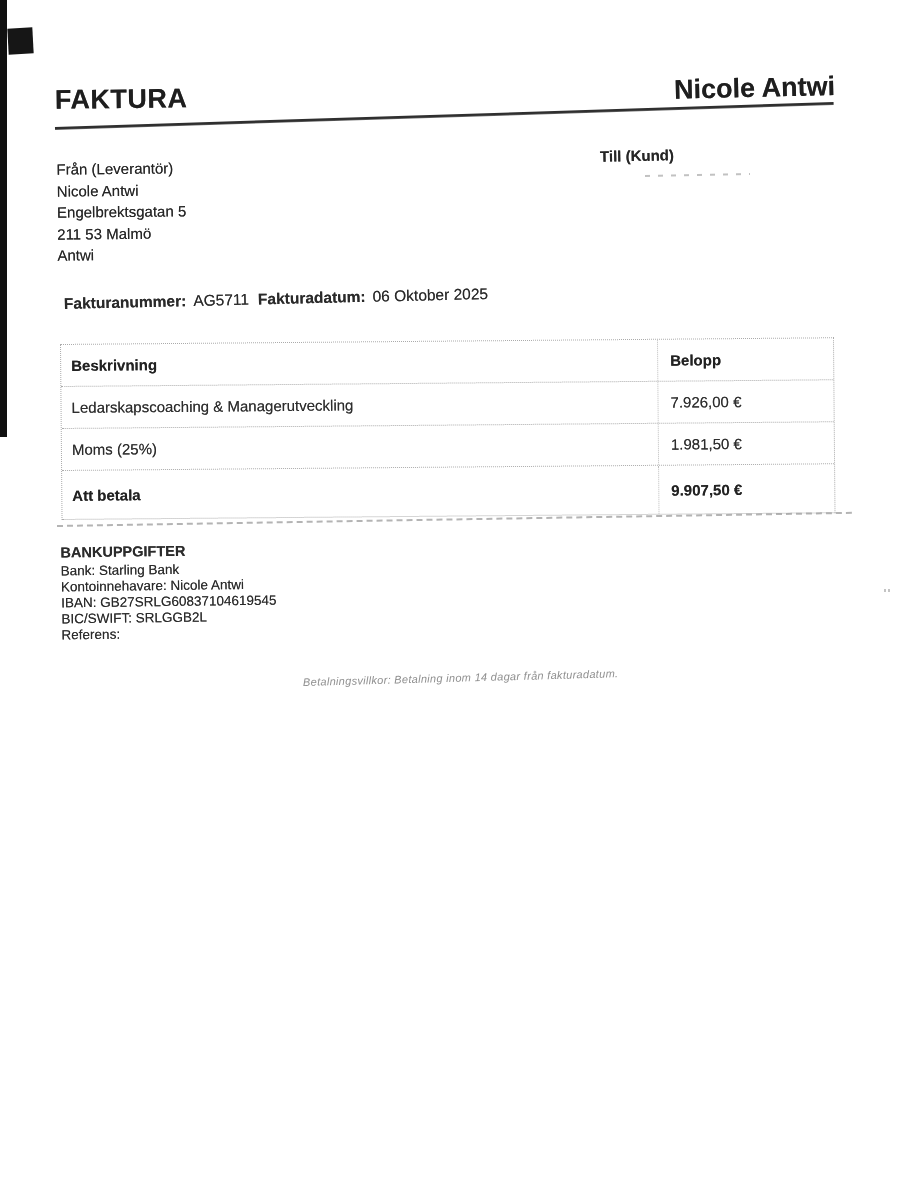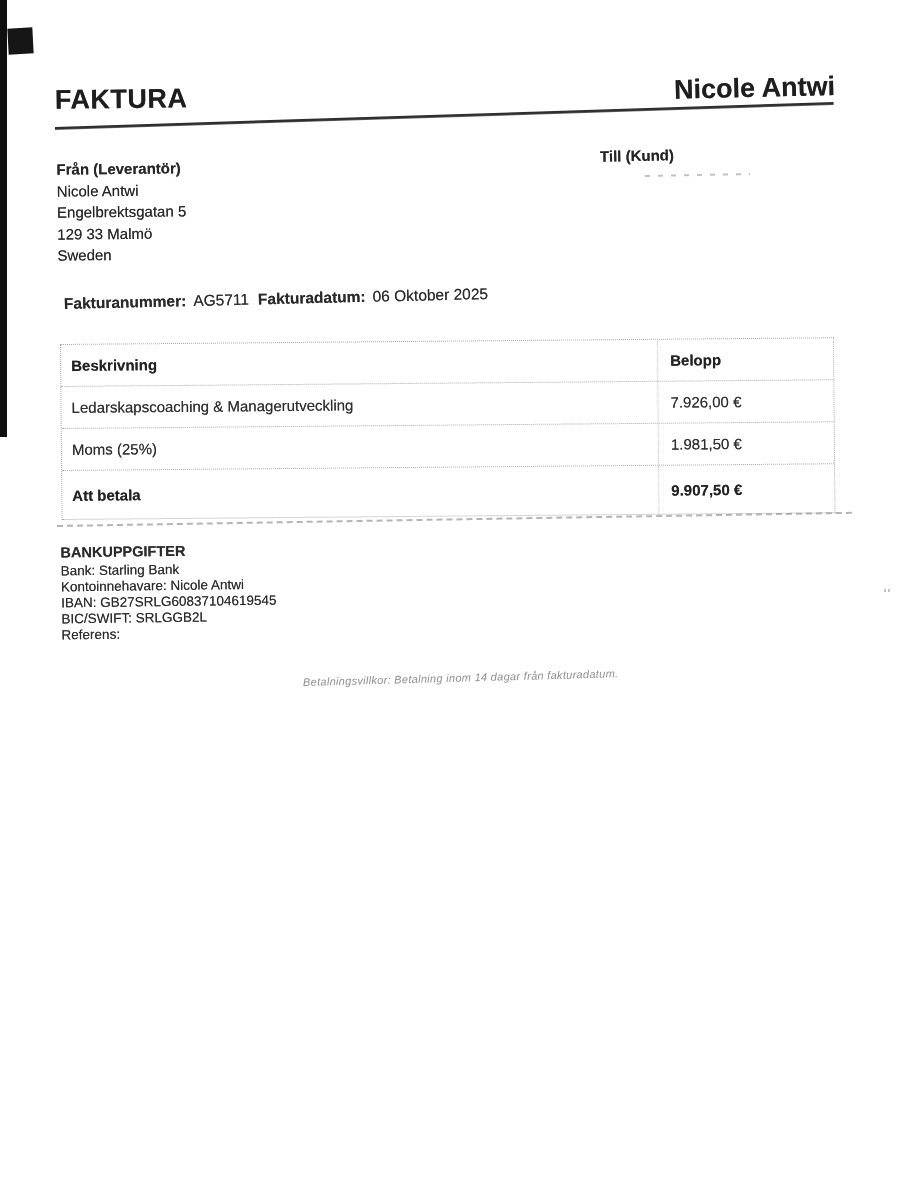--- a/index.html
+++ b/index.html
@@ -13,21 +13,21 @@
   .corner-mark{ position:absolute; left:8px; top:28px; width:25px; height:26px; background:#161616; transform:rotate(-3deg); }
   .speck{ position:absolute; left:884px; top:589px; width:9px; height:3px;
           background:repeating-linear-gradient(90deg,#c4c4c4 0 2px,transparent 2px 4px); }
   
   .title{ position:absolute; left:55px; top:84px; font-size:27px; font-weight:bold; letter-spacing:0.5px; transform:rotate(-0.7deg); color:#1e1e1e;}
   .header-name{ position:absolute; left:580px; top:74px; width:255px; text-align:right; font-size:27px; font-weight:bold; transform:rotate(-1.3deg); color:#1e1e1e;}
   .header-rule{ position:absolute; left:55px; top:127px; width:779px; height:2.6px;
                 background:linear-gradient(180deg,#2f2f2f 60%, #6a6a6a); transform:rotate(-1.84deg); transform-origin:left center; }
   
   .from-block{ position:absolute; left:57px; top:158px; font-size:15px; line-height:21.5px; transform:rotate(-0.6deg); }
-  .block-label{ font-weight:bold; }
+  .block-label{ font-weight:normal; }
   .to-block{ position:absolute; left:600px; top:147px; font-size:15px; font-weight:bold; transform:rotate(-1.1deg); }
   .redacted-marks{ position:absolute; left:645px; top:174px; width:105px; height:2px; opacity:.75; transform:rotate(-1deg);
                    background:repeating-linear-gradient(90deg,#adadad 0 5px,transparent 5px 13px); }
   
   .meta-line{ position:absolute; left:64px; top:295px; font-size:15.5px; transform:rotate(-1.35deg); transform-origin:left center; white-space:nowrap; color:#2a2a2a;}
   .meta-line .lbl{ font-weight:bold; margin-right:7px; }
   .meta-line .val{ margin-right:9px; }
   
   .inv-table{ position:absolute; left:60px; top:344px; width:772px; transform:rotate(-0.5deg); transform-origin:left top;
               border:1px dotted #ababab; font-size:15px; color:#2e2e2e;}
@@ -59,22 +59,22 @@
   <div class="speck"></div>
 
   <div class="title scan">FAKTURA</div>
   <div class="header-name scan">Nicole Antwi</div>
   <div class="header-rule"></div>
 
   <div class="from-block scan">
     <div class="block-label">Från (Leverantör)</div>
     <div>Nicole Antwi</div>
     <div>Engelbrektsgatan 5</div>
-    <div>129 33 Malmö</div>
-    <div>Sweden</div>
+    <div>211 53 Malmö</div>
+    <div>Antwi</div>
   </div>
 
   <div class="to-block scan">Till (Kund)</div>
   <div class="redacted-marks"></div>
 
   <div class="meta-line scan">
     <span class="lbl">Fakturanummer:</span><span class="val">AG5711</span><span class="lbl">Fakturadatum:</span><span class="val">06 Oktober 2025</span>
   </div>
 
   <div class="inv-table">

